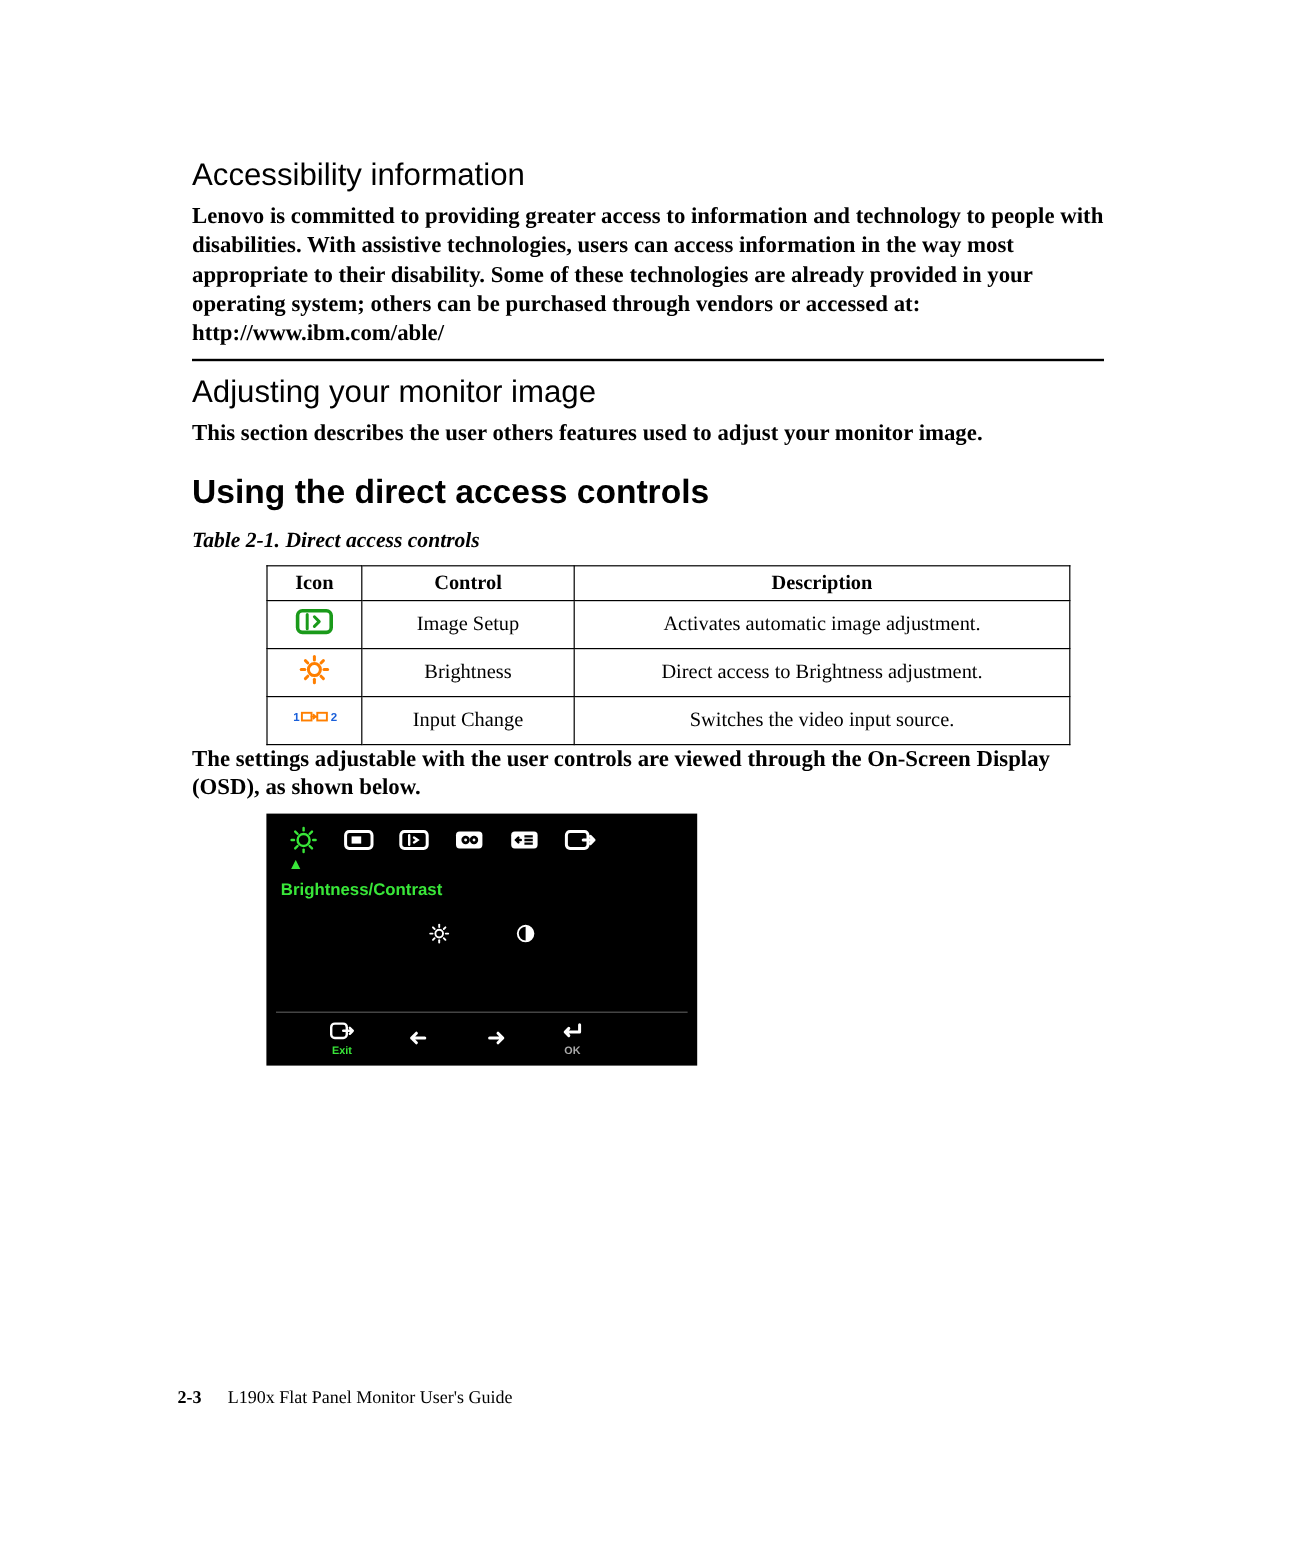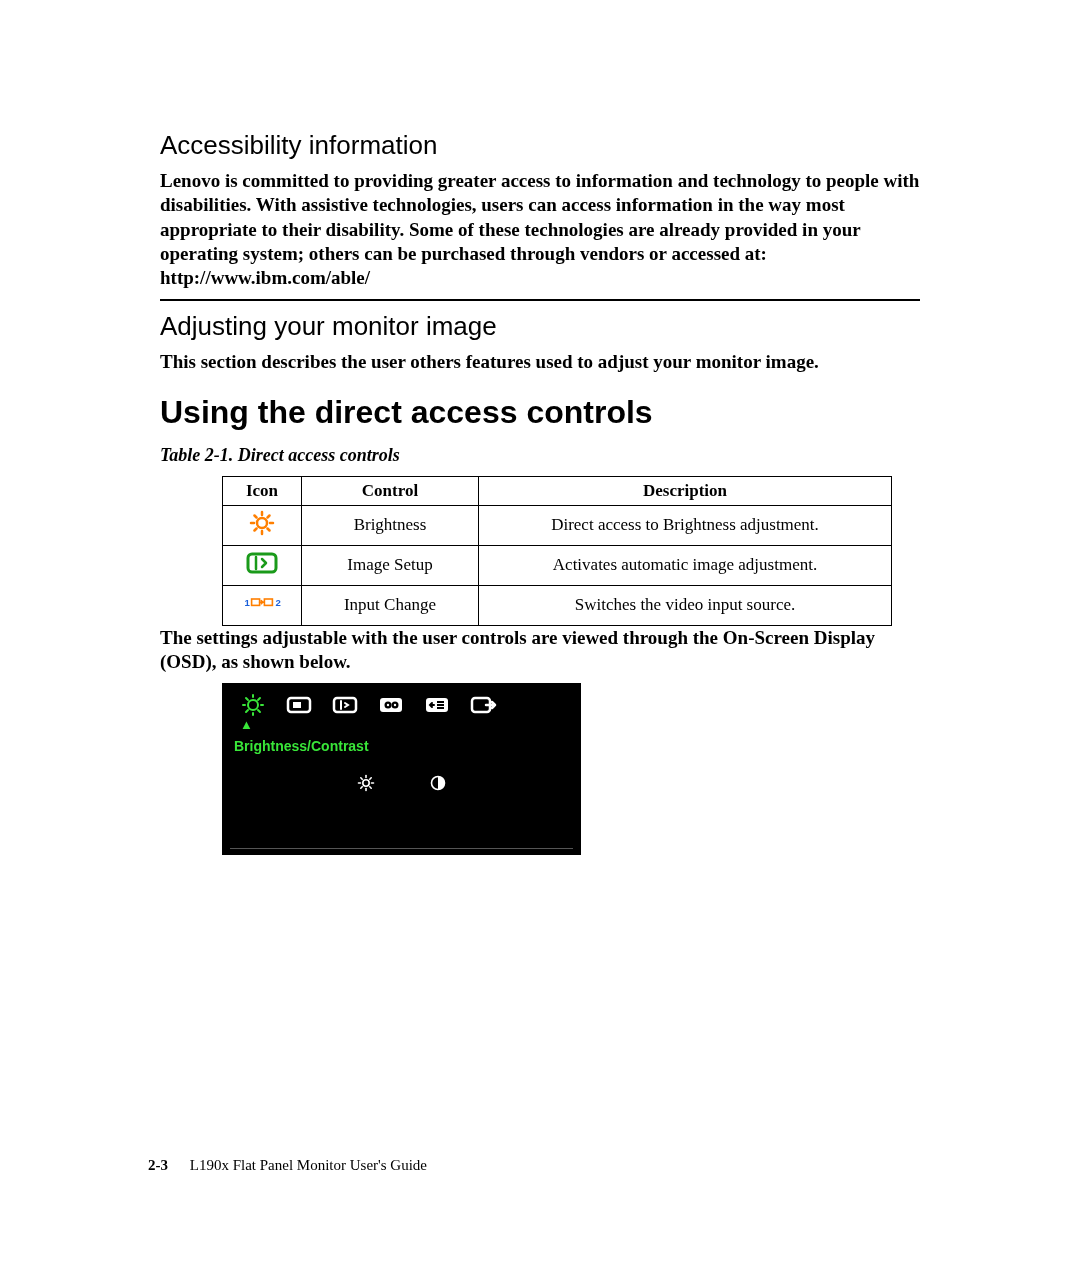--- a/index.html
+++ b/index.html
@@ -17,21 +17,21 @@
   }
   h1 {
     font-family: Arial, Helvetica, sans-serif;
     font-weight: normal;
     font-size: 26px;
     margin: 0 0 8px 0;
   }
   h2 {
     font-family: Arial, Helvetica, sans-serif;
     font-weight: bold;
-    font-size: 32px;
+    font-size: 28px;
     margin: 20px 0 8px 0;
   }
   .hr {
     border: none;
     border-top: 2px solid #000;
     margin: 6px 0 10px 0;
   }
   p.body {
     font-size: 19px;
     line-height: 1.28;
@@ -161,20 +161,30 @@
 
   <table class="controls">
     <thead>
       <tr>
         <th>Icon</th>
         <th>Control</th>
         <th>Description</th>
       </tr>
     </thead>
     <tbody>
+      <tr>
+        <td class="icon-cell">
+          <svg class="tbl-icon" viewBox="0 0 40 26">
+            <rect x="6" y="4" width="28" height="18" rx="4" ry="4" fill="none" stroke="#1a9a1a" stroke-width="3"></rect>
+            <path d="M14 7 L14 19 M20 9 L24 13 L20 17" fill="none" stroke="#1a9a1a" stroke-width="2.5" stroke-linecap="round" stroke-linejoin="round"></path>
+          </svg>
+        </td>
+        <td class="control-cell">Image Setup</td>
+        <td>Activates automatic image adjustment.</td>
+      </tr>
       <tr>
         <td class="icon-cell">
           <svg class="tbl-icon" viewBox="0 0 40 26">
             <circle cx="20" cy="13" r="5" fill="none" stroke="#ff7f00" stroke-width="2.5"></circle>
             <g stroke="#ff7f00" stroke-width="2.5" stroke-linecap="round">
               <line x1="20" y1="2" x2="20" y2="5"></line>
               <line x1="20" y1="21" x2="20" y2="24"></line>
               <line x1="9" y1="13" x2="12" y2="13"></line>
               <line x1="28" y1="13" x2="31" y2="13"></line>
               <line x1="12.5" y1="5.5" x2="14.5" y2="7.5"></line>
@@ -182,30 +192,20 @@
               <line x1="27.5" y1="5.5" x2="25.5" y2="7.5"></line>
               <line x1="14.5" y1="18.5" x2="12.5" y2="20.5"></line>
             </g>
           </svg>
         </td>
         <td class="control-cell">Brightness</td>
         <td>Direct access to Brightness adjustment.</td>
       </tr>
       <tr>
         <td class="icon-cell">
-          <svg class="tbl-icon" viewBox="0 0 40 26">
-            <rect x="6" y="4" width="28" height="18" rx="4" ry="4" fill="none" stroke="#1a9a1a" stroke-width="3"></rect>
-            <path d="M14 7 L14 19 M20 9 L24 13 L20 17" fill="none" stroke="#1a9a1a" stroke-width="2.5" stroke-linecap="round" stroke-linejoin="round"></path>
-          </svg>
-        </td>
-        <td class="control-cell">Image Setup</td>
-        <td>Activates automatic image adjustment.</td>
-      </tr>
-      <tr>
-        <td class="icon-cell">
           <svg class="tbl-icon" viewBox="0 0 50 26">
             <text x="3" y="17" font-family="Arial" font-size="12" font-weight="bold" fill="#1a5fd9">1</text>
             <rect x="12" y="8" width="10" height="8" fill="none" stroke="#ff7f00" stroke-width="2"></rect>
             <path d="M22 12 L26 12 L24 10 M26 12 L24 14" fill="none" stroke="#ff7f00" stroke-width="2" stroke-linecap="round"></path>
             <rect x="28" y="8" width="10" height="8" fill="none" stroke="#ff7f00" stroke-width="2"></rect>
             <path d="M28 12 L24.5 12" fill="none" stroke="#ff7f00" stroke-width="2"></path>
             <text x="42" y="17" font-family="Arial" font-size="12" font-weight="bold" fill="#1a5fd9">2</text>
           </svg>
         </td>
         <td class="control-cell">Input Change</td>
@@ -279,20 +279,41 @@
           <line x1="14.2" y1="3.8" x2="12.8" y2="5.2"></line>
             <line x1="5.2" y1="12.8" x2="3.8" y2="14.2"></line>
         </g>
       </svg>
       <svg class="osd-mid" viewBox="0 0 18 18">
         <circle cx="9" cy="9" r="6.5" fill="none" stroke="#fff" stroke-width="1.6"></circle>
         <path d="M9 2.5 A6.5 6.5 0 0 1 9 15.5 Z" fill="#fff"></path>
       </svg>
     </div>
     <div class="osd-divider"></div>
+    <div class="osd-bottom">
+      <div class="col">
+        <svg class="osd-bot" viewBox="0 0 22 18">
+          <rect x="2" y="3" width="13" height="12" rx="3" fill="none" stroke="#fff" stroke-width="2"></rect>
+          <path d="M12 9 L20 9 M17.5 6.5 L20 9 L17.5 11.5" fill="none" stroke="#fff" stroke-width="2" stroke-linecap="round" stroke-linejoin="round"></path>
+        </svg>
+        <span class="osd-small">Exit</span>
+      </div>
+      <svg class="osd-bot" viewBox="0 0 22 18">
+        <path d="M16 9 L5 9 M9 5 L5 9 L9 13" fill="none" stroke="#fff" stroke-width="2.5" stroke-linecap="round" stroke-linejoin="round"></path>
+      </svg>
+      <svg class="osd-bot" viewBox="0 0 22 18">
+        <path d="M6 9 L17 9 M13 5 L17 9 L13 13" fill="none" stroke="#fff" stroke-width="2.5" stroke-linecap="round" stroke-linejoin="round"></path>
+      </svg>
+      <div class="col">
+        <svg class="osd-bot" viewBox="0 0 22 18">
+          <path d="M17 4 L17 10 L5 10 M8 7 L5 10 L8 13" fill="none" stroke="#fff" stroke-width="2.5" stroke-linecap="round" stroke-linejoin="round"></path>
+        </svg>
+        <span class="osd-small gray">OK</span>
+      </div>
+    </div>
   </div>
 
 </div>
 
 <div class="footer">
   <b>2-3</b>
   <span>L190x Flat Panel Monitor User's Guide</span>
 </div>
 
 </body></html>

